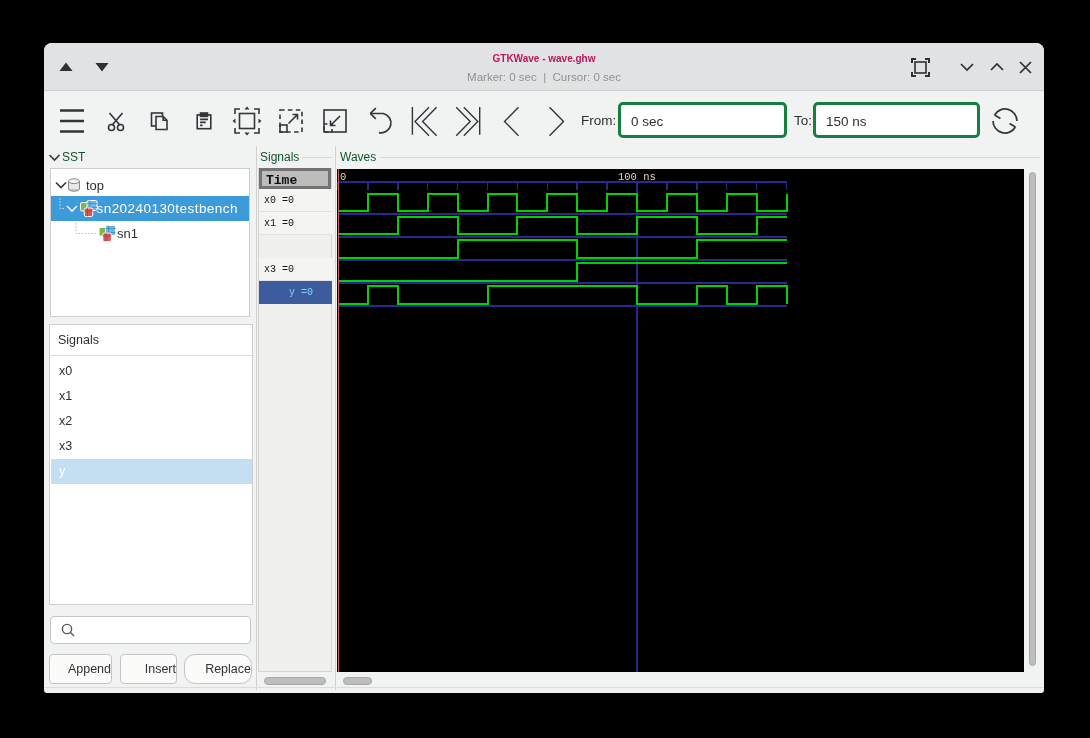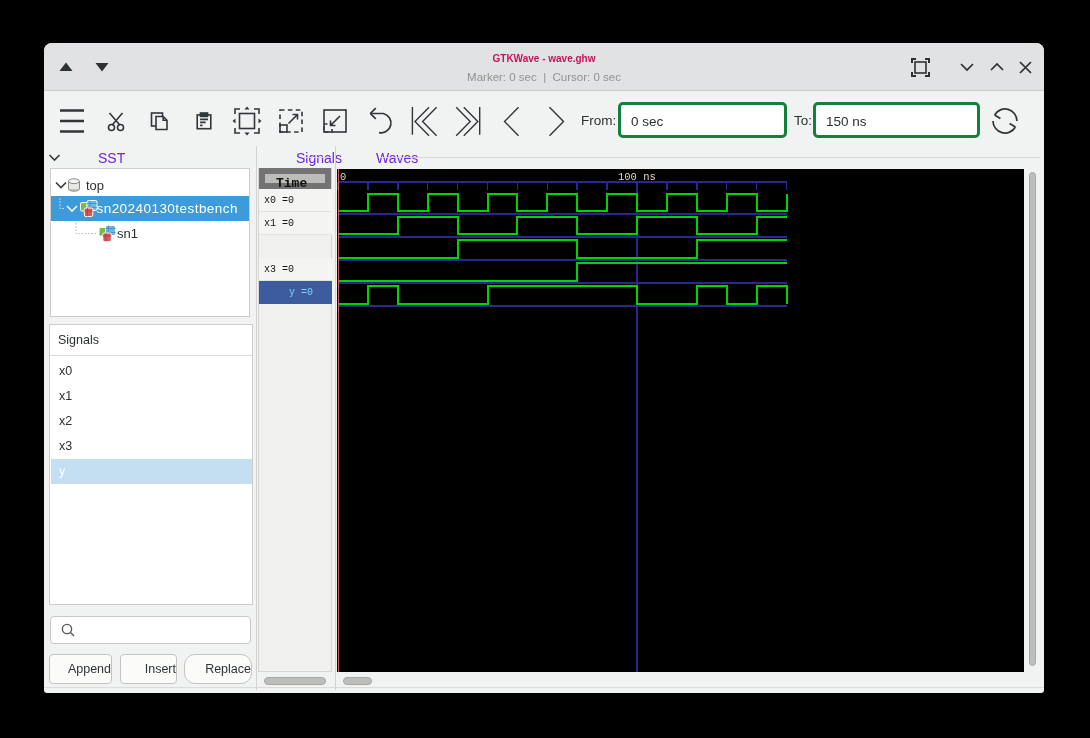--- a/index.html
+++ b/index.html
@@ -16,21 +16,21 @@
 }
 .ttl { position:absolute; top:9.5px; width:100%; text-align:center; font-size:10px; font-weight:bold; color:#be185d; }
 .sub { position:absolute; top:28px; width:100%; text-align:center; font-size:11.5px; color:#929292; }
 #toolbar { position:absolute; left:0; top:49px; width:1000px; height:56px; background:#f1f2f2; }
 .entry {
   position:absolute; background:#fff; border:3px solid #15803d; border-radius:5px;
   font-size:13.5px; color:#2c3133; line-height:34px; padding-left:10px;
 }
 .lbl { position:absolute; font-size:13.5px; color:#2c3133; }
 
-.panel-lbl { position:absolute; font-size:14px; color:#6d28d9;margin-left:36px; }
+.panel-lbl { position:absolute; font-size:12px; color:#14532d; }
 .whitebox { position:absolute; background:#fff; border:1px solid #cdcdcc; }
 .frameline { position:absolute; height:1px; background:#d7d7d6; }
 .btn {
   position:absolute; top:611px; height:30px; background:#fbfbfa; border:1px solid #c4c4c3;
   border-radius:4px; font-size:12.5px; color:#303437; text-align:right; line-height:28px;
 }
 .srow { position:absolute; left:1px; width:201px; height:25px; font-size:12.5px; color:#2c3133; line-height:25px; padding-left:8px; }
 .mono { font-family:"Liberation Mono", monospace; }
 .sigrow { position:absolute; left:0; width:73px; height:23px; font-size:10px; line-height:23px; color:#141414; padding-left:5px; border-bottom:1px solid #e2e2e1; background:#f4f4f3;}
 .scrollpill { position:absolute; background:#bdbdbc; border:1px solid #a8a8a7; border-radius:5px; }
@@ -183,21 +183,21 @@
 
   <div class="btn" style="left:5px;width:63px;">Append</div>
   <div class="btn" style="left:76px;width:57px;">Insert</div>
   <div class="btn" style="left:140px;width:68px;border-radius:11px;">Replace</div>
 
   <div style="position:absolute;left:212px;top:103px;width:1px;height:544px;background:#d2d2d1;"></div>
 
   <div class="panel-lbl" style="left:216px;top:107px;">Signals</div>
   <div class="frameline" style="left:258px;top:114px;width:30px;"></div>
   <div style="position:absolute;left:214px;top:125px;width:74px;height:504px;background:#f0f0ef;border:1px solid #d5d5d4;border-top:none;">
-    <div class="mono" style="position:absolute;left:0;top:0;width:72px;height:21px;background:#bcbcbb;border:6px solid #737373;font-size:13px;font-weight:bold;line-height:20px;padding-left:11px;color:#111;">Time</div>
+    <div class="mono" style="position:absolute;left:0;top:0;width:72px;height:21px;background:#bcbcbb;border:3px solid #737373;font-size:13px;font-weight:bold;line-height:20px;padding-left:4px;color:#111;">Time</div>
     <div class="sigrow mono" style="top:21px;">x0 =0</div>
     <div class="sigrow mono" style="top:44px;">x1 =0</div>
     <div class="sigrow mono" style="top:67px;margin-top:40px;">x2 =0</div>
     <div class="sigrow mono" style="top:90px;">x3 =0</div>
     <div class="sigrow mono" style="top:113px;background:#3c5c9e;color:#7dd3fc;border-bottom-color:#3c5c9e;text-align:center;">&nbsp;y =0</div>
   </div>
   <div class="scrollpill" style="left:220px;top:634px;width:62px;height:8px;"></div>
 
   <div style="position:absolute;left:290.5px;top:103px;width:1px;height:544px;background:#d2d2d1;"></div>
 

